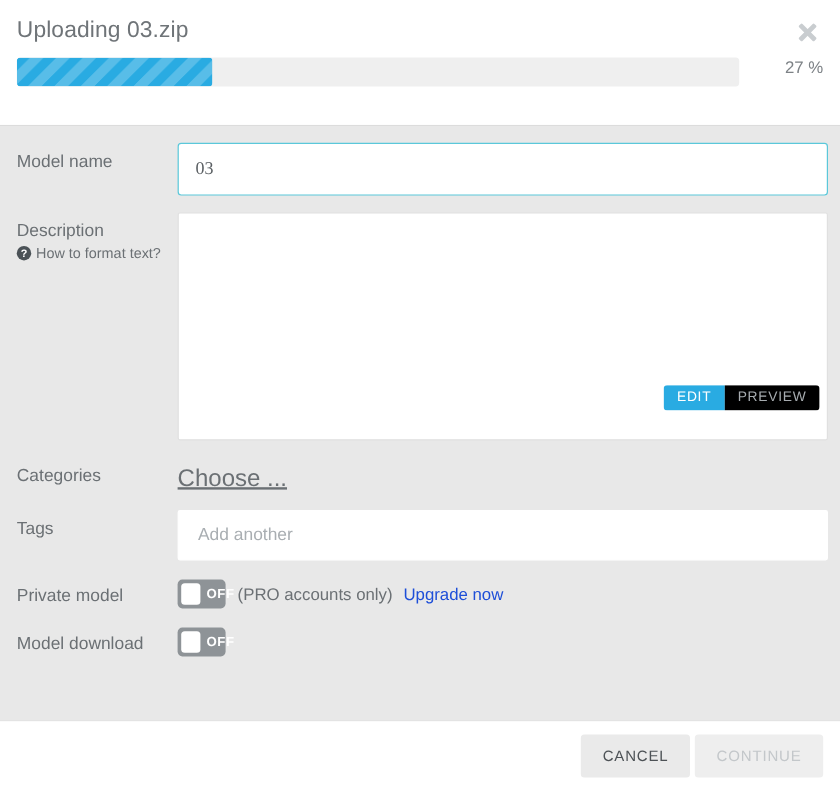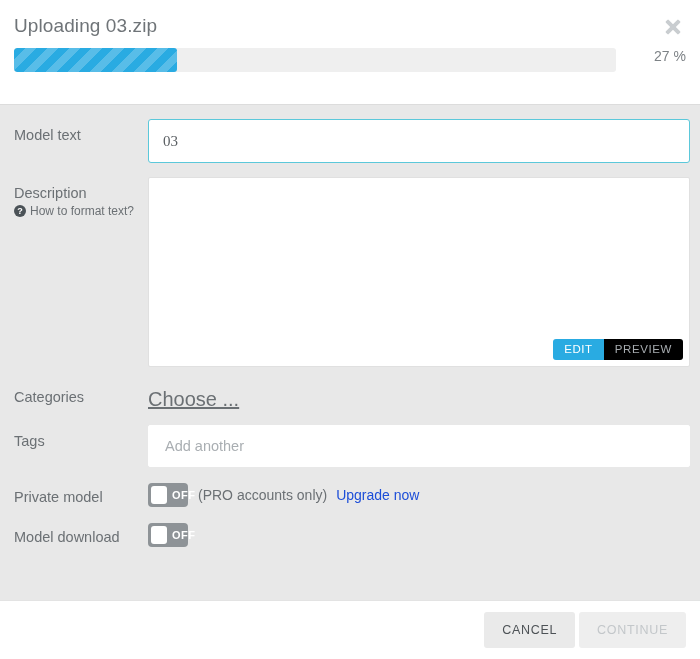--- a/index.html
+++ b/index.html
@@ -184,21 +184,21 @@
     outline: none;
     background: transparent;
     font-family: "Liberation Sans", sans-serif;
     font-size: 14px;
     color: #55595d;
     padding: 10px 12px;
   }
   .mode-toggle {
     position: absolute;
     right: 6px;
-    bottom: 6px;
+    bottom: 24px;
     display: flex;
     border-radius: 3px;
     overflow: hidden;
     font-size: 11.5px;
     letter-spacing: 0.6px;
   }
   .mode-btn {
     padding: 4px 11px 5px 11px;
     cursor: pointer;
     font-weight: 500;
@@ -321,21 +321,21 @@
       <div class="progress-track">
         <div class="progress-fill" id="progress-fill" style="width: 27%;"></div>
       </div>
       <div class="progress-pct">27 %</div>
     </div>
   </div>
 
   <div class="body">
 
     <div class="form-row">
-      <div class="form-label">Model text</div>
+      <div class="form-label">Model name</div>
       <div class="form-field">
         <input class="text-input" type="text" value="03" style="">
       </div>
     </div>
 
     <div class="form-row">
       <div class="form-label">
         <div>Description</div>
         <div class="help-line">
           <span class="help-icon">?</span>

